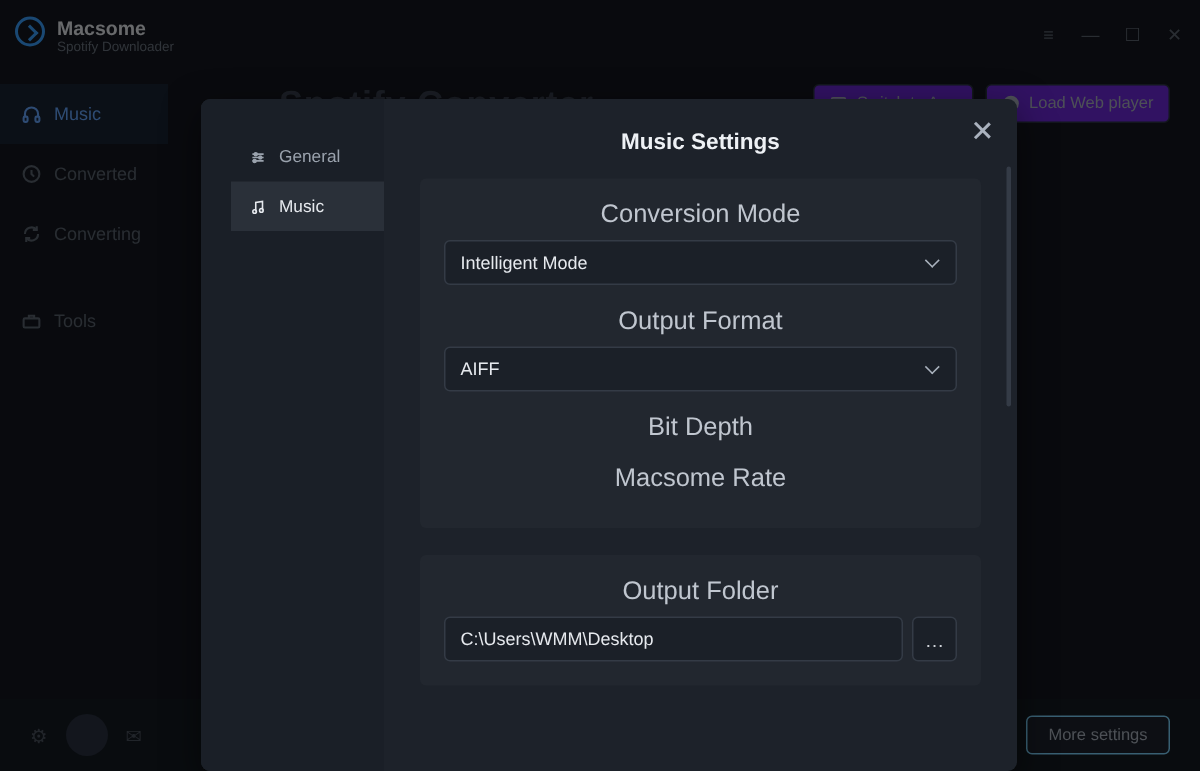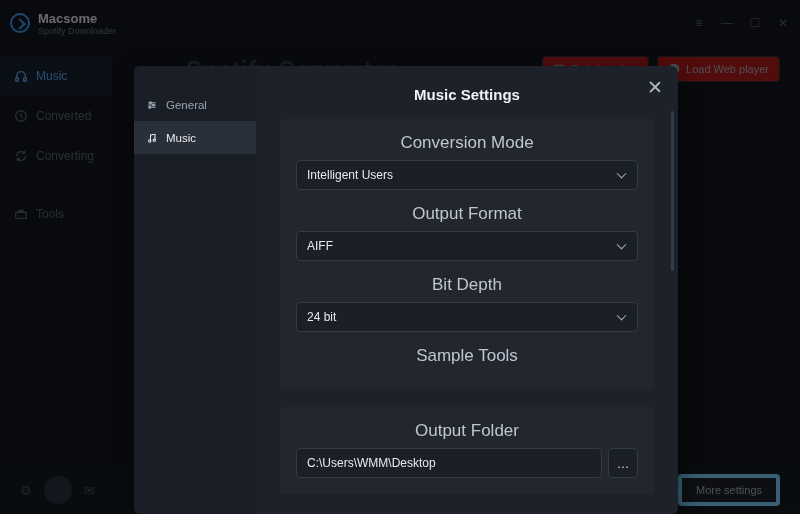--- a/index.html
+++ b/index.html
@@ -3,53 +3,53 @@
 <meta charset="utf-8">
 <style>
   * { box-sizing: border-box; margin: 0; padding: 0; font-family: -apple-system, "Segoe UI", Arial, sans-serif; }
   html, body { width: 800px; height: 514px; overflow: hidden; background: #0f1217; color: #cfd3d8; }
 
   
   .app { position: absolute; inset: 0; background: #14181f; }
   .dim { position: absolute; inset: 0; background: rgba(0,0,0,0.55); }
 
   .titlebar { display: flex; align-items: center; justify-content: space-between; height: 46px; padding: 0 10px; }
-  .brand { display: flex; align-items: center; gap: 8px; }
+  .brand { display: flex; align-items: flex-start; gap: 8px; }
   .brand .logo { width: 20px; height: 20px; border-radius: 50%; border: 2px solid #3aa0ff; position: relative; }
   .brand .logo::after { content: ""; position: absolute; width: 6px; height: 6px; border: 2px solid #3aa0ff; border-left: none; border-bottom: none; transform: rotate(45deg); left: 4px; top: 5px; }
   .brand-text .t { font-size: 13px; font-weight: 700; color: #e6e9ee; }
   .brand-text .s { font-size: 9px; color: #6c7480; }
   .winctrls { display: flex; gap: 14px; color: #5c646f; font-size: 12px; align-items: center; }
   .winctrls span { cursor: pointer; width: 14px; text-align: center; }
 
   .app-body { position: absolute; top: 46px; bottom: 48px; left: 0; right: 0; display: flex; }
   .sidebar { width: 112px; padding-top: 10px; }
   .nav-item { display: flex; align-items: center; gap: 8px; height: 40px; padding: 0 14px; color: #5b6470; font-size: 12px; cursor: pointer; }
   .nav-item.active { background: #1a2433; color: #66a7ff; }
   .nav-item .ico { width: 14px; height: 14px; display: inline-flex; align-items:center; justify-content:center; }
 
   .main { flex: 1; position: relative; padding: 10px 20px 0 74px; }
   .main h1 { color: #3a4250; font-size: 24px; font-weight: 800; letter-spacing: .5px; }
   .top-buttons { position: absolute; top: 10px; right: 20px; display: flex; gap: 8px; }
-  .pillbtn { background: #b91c1c; color: #aab2be; font-size: 11px; padding: 6px 10px; border: 1px solid #2b3440; border-radius: 4px; display: flex; gap: 6px; align-items: center; cursor: pointer; }
+  .pillbtn { background: #6d28d9; color: #aab2be; font-size: 11px; padding: 6px 10px; border: 1px solid #2b3440; border-radius: 4px; display: flex; gap: 6px; align-items: center; cursor: pointer; }
   .pillbtn .ic { width: 12px; height: 12px; }
 
   .bottombar { position: absolute; left: 0; right: 0; bottom: 0; height: 48px; background: #161b23; display: flex; align-items: center; justify-content: space-between; padding: 0 20px; }
   .bb-left { display: flex; align-items: center; gap: 12px; color: #4b535e; }
   .bb-left .circ { width: 28px; height: 28px; border-radius: 50%; background: #2a3240; }
   .bb-group { display: flex; align-items: center; gap: 6px; font-size: 11px; color: #6d7683; }
   .bb-select { background: #1d232d; border: 1px solid #2a3240; color: #8c94a1; font-size: 11px; padding: 4px 22px 4px 8px; border-radius: 3px; position: relative; min-width: 60px; }
   .bb-select::after { content: ""; position: absolute; right: 7px; top: 50%; width: 5px; height: 5px; border-right: 1px solid #6d7683; border-bottom: 1px solid #6d7683; transform: translateY(-70%) rotate(45deg); }
   .bb-input { background: #1d232d; border: 1px solid #2a3240; color: #8c94a1; font-size: 11px; padding: 4px 8px; border-radius: 3px; width: 140px; overflow: hidden; white-space: nowrap; }
-  .bb-more { background: #1d232d; border: 4px solid #7dd3fc; color: #aab2be; font-size: 11px; padding: 6px 14px; border-radius: 4px; cursor: pointer; }
+  .bb-more { background: #1d232d; border: 1px solid #7dd3fc; color: #aab2be; font-size: 11px; padding: 6px 14px; border-radius: 4px; cursor: pointer; }
 
   
   .modal { position: absolute; left: 134px; top: 66px; width: 544px; height: 448px; background: #1d222a; border-radius: 6px; display: flex; box-shadow: 0 8px 24px rgba(0,0,0,.5); overflow: hidden; }
   .m-side { width: 122px; background: #1a1f27; padding-top: 22px; }
-  .m-tab { display: flex; align-items: center; gap: 8px; height: 33px; padding: 0 12px; font-size: 11.5px; color: #9aa2ad; cursor: pointer; }
+  .m-tab { display: flex; align-items: center; gap: 8px; height: 33px; padding: 0 12px; font-size: 11.5px; color: #9aa2ad; cursor: pointer; margin-left: 20px; }
   .m-tab.active { background: #2a3039; color: #e6e9ee; }
   .m-tab .ti { width: 12px; height: 12px; display:inline-flex; }
 
   .m-main { flex: 1; position: relative; padding: 20px 24px 0 24px; overflow: hidden; text-align: center; }
   .m-title { color: #eef1f5; font-size: 15px; font-weight: 700; margin-bottom: 16px; }
   .m-close { position: absolute; top: 14px; right: 16px; width: 14px; height: 14px; cursor: pointer; }
   .m-close::before, .m-close::after { content: ""; position: absolute; left: 6px; top: 0; width: 1.5px; height: 14px; background: #aab2be; }
   .m-close::before { transform: rotate(45deg); }
   .m-close::after { transform: rotate(-45deg); }
 
@@ -202,37 +202,34 @@
 
     <div class="m-main">
       <div class="m-close"></div>
       <div class="scroll-ind"></div>
       <div class="m-title">Music Settings</div>
 
       <div class="panel">
         <div class="field">
           <div class="field-label">Conversion Mode</div>
           <div class="select">
-              <span>Intelligent Users</span>
+              <span>Intelligent Mode</span>
             </div>
         </div>
         <div class="field">
           <div class="field-label">Output Format</div>
           <div class="select">
               <span>AIFF</span>
             </div>
         </div>
         <div class="field">
           <div class="field-label">Bit Depth</div>
-          <div class="select">
-              <span>24 bit</span>
-            </div>
-        </div>
-        <div class="field">
-          <div class="field-label">Sample Tools</div>
+        </div>
+        <div class="field">
+          <div class="field-label">Macsome Rate</div>
         </div>
       </div>
 
       <div class="panel">
         <div class="field">
           <div class="field-label">Output Folder</div>
           <div class="folder-row">
             <div class="select">
                 <span>C:\Users\WMM\Desktop</span>
               </div>

